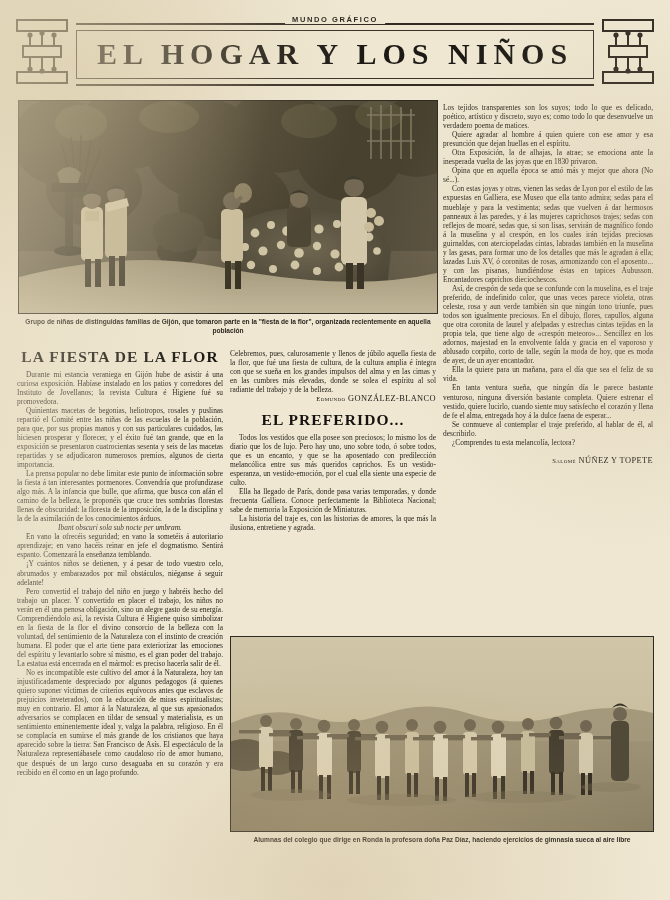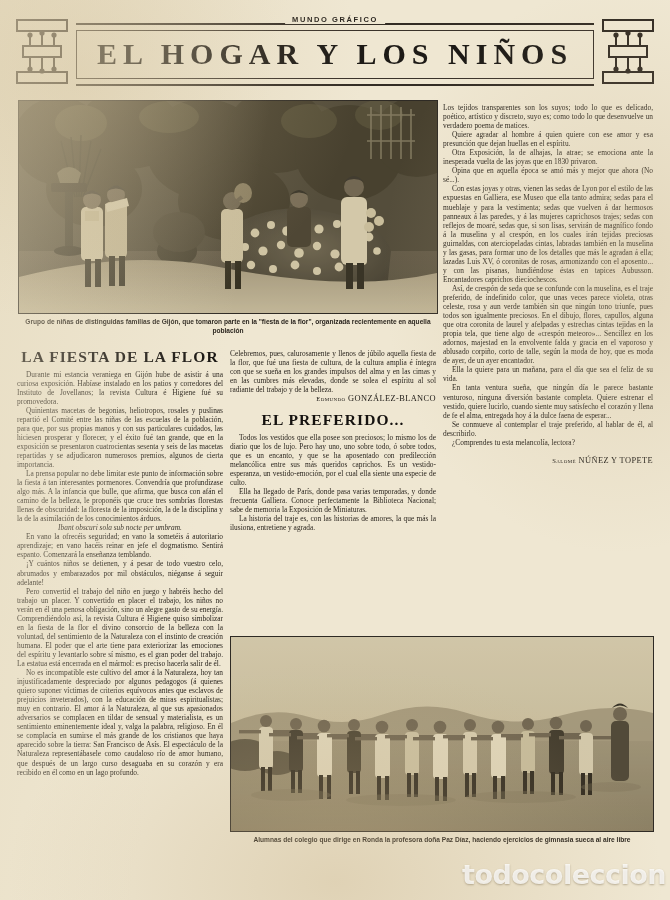--- a/index.html
+++ b/index.html
@@ -547,15 +547,14 @@
             <ellipse cx="170" cy="163" rx="55" ry="6"></ellipse>
           <ellipse cx="290" cy="160" rx="55" ry="6"></ellipse>
             <ellipse cx="380" cy="150" rx="30" ry="5"></ellipse>
         </g>
         <rect x="0" y="0" width="422" height="194" fill="#8a7a52" opacity="0.14"></rect>
       </svg>
     </div>
     <figcaption>Alumnas del colegio que dirige en Ronda la profesora doña Paz Díaz, haciendo ejercicios de gimnasia sueca al aire libre</figcaption>
   </figure>
 
-  <div class="watermark">todocoleccion</div>
 
 </div>
 
 </body></html>

